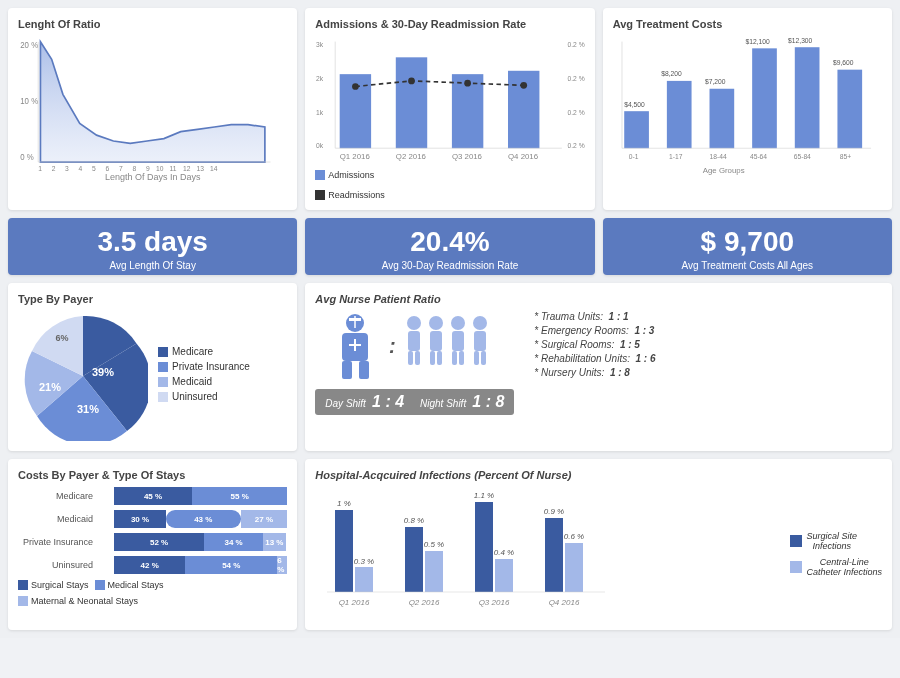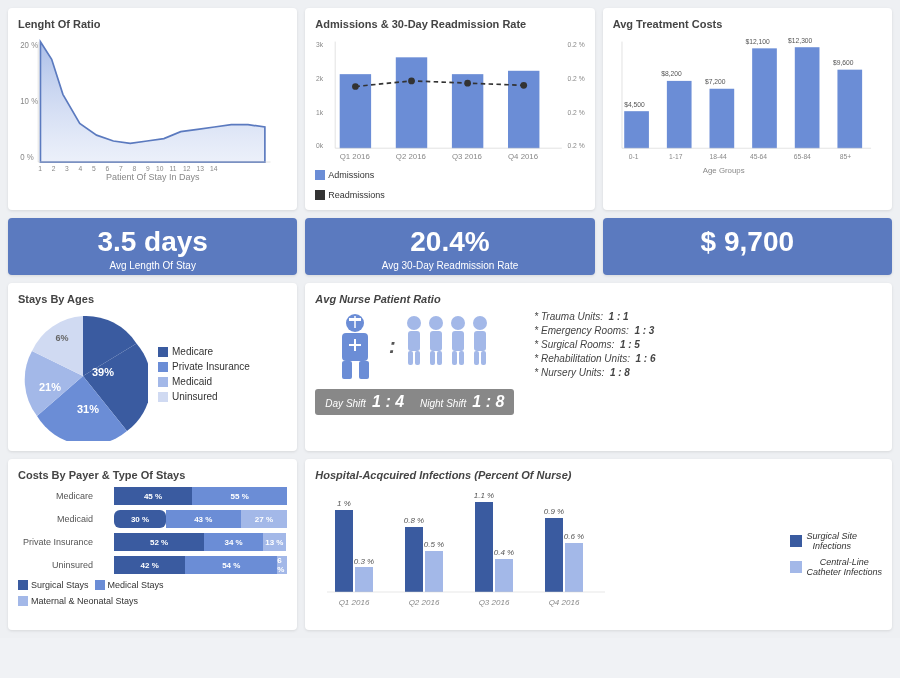--- a/index.html
+++ b/index.html
@@ -164,21 +164,21 @@
         <text x="123" y="116" font-size="6" fill="#888">10</text>
         <text x="135" y="116" font-size="6" fill="#888">11</text>
         <text x="147" y="116" font-size="6" fill="#888">12</text>
         <text x="159" y="116" font-size="6" fill="#888">13</text>
         <text x="171" y="116" font-size="6" fill="#888">14</text>
 
         <line x1="18" y1="108" x2="225" y2="108" stroke="#ccc" stroke-width="0.5"></line>
         <line x1="18" y1="5" x2="18" y2="108" stroke="#ccc" stroke-width="0.5"></line>
       </svg>
     </div>
-    <div style="text-align:center; font-size:9px; color:#888; margin-top:-4px;">Patient Of Stay In Days</div>
+    <div style="text-align:center; font-size:9px; color:#888; margin-top:-4px;">Length Of Days In Days</div>
   </div>
 
   <div class="card adm-chart">
     <div class="card-title">Admissions &amp; 30-Day Readmission Rate</div>
     <div class="chart-area" style="height:130px;">
       <svg viewBox="0 0 240 120" preserveAspectRatio="none" xmlns="http://www.w3.org/2000/svg">
 
         <text x="1" y="10" font-size="6" fill="#888">3k</text>
         <text x="1" y="40" font-size="6" fill="#888">2k</text>
         <text x="1" y="70" font-size="6" fill="#888">1k</text>
@@ -260,24 +260,25 @@
     <span class="sub-label">Avg Length Of Stay</span>
   </div>
 
   <div class="stat-bar card" style="background:#5b7abf;">
     <span class="big-num">20.4%</span>
     <span class="sub-label">Avg 30-Day Readmission Rate</span>
   </div>
 
   <div class="stat-bar card" style="background:#5b7abf;">
     <span class="big-num">$ 9,700</span>
+    <span class="sub-label">Avg Treatment Costs All Ages</span>
   </div>
 
   <div class="card stays-payer-card">
-    <div class="card-title">Stays By Ages</div>
+    <div class="card-title">Type By Payer</div>
     <div class="payer-content">
       <div class="pie-container">
         <svg viewBox="0 0 130 130" width="130" height="130" xmlns="http://www.w3.org/2000/svg">
 
           <path d="M65,65 L65,5 A60,60 0 0,1 118.5,32.5 Z" fill="#3a5ba0"></path>
           <path d="M65,65 L118.5,32.5 A60,60 0 0,1 109,120 Z" fill="#3a5ba0"></path>
 
           <path d="M65,65 L109,120 A60,60 0 0,1 19,105 Z" fill="#6b8dd6"></path>
 
           <path d="M65,65 L19,105 A60,60 0 0,1 14,40 Z" fill="#a3b8e8"></path>
@@ -385,22 +386,22 @@
         <div class="sbc-label">Medicare</div>
         <div class="sbc-bars">
           <div class="sbc-seg" style="width:45%;background:#3a5ba0;">45 %</div>
           <div class="sbc-seg" style="width:55%;background:#6b8dd6;">55 %</div>
         </div>
       </div>
 
       <div class="sbc-row">
         <div class="sbc-label">Medicaid</div>
         <div class="sbc-bars">
-          <div class="sbc-seg" style="width:30%;background:#3a5ba0;border-radius:6px;">30 %</div>
-          <div class="sbc-seg" style="width:43%;background:#6b8dd6;">43 %</div>
+          <div class="sbc-seg" style="width:30%;background:#3a5ba0;">30 %</div>
+          <div class="sbc-seg" style="width:43%;background:#6b8dd6;border-radius:9px;">43 %</div>
           <div class="sbc-seg" style="width:27%;background:#a3b8e8;">27 %</div>
         </div>
       </div>
 
       <div class="sbc-row">
         <div class="sbc-label">Private Insurance</div>
         <div class="sbc-bars">
           <div class="sbc-seg" style="width:52%;background:#3a5ba0;">52 %</div>
           <div class="sbc-seg" style="width:34%;background:#6b8dd6;">34 %</div>
           <div class="sbc-seg" style="width:13%;background:#a3b8e8;">13 %</div>

